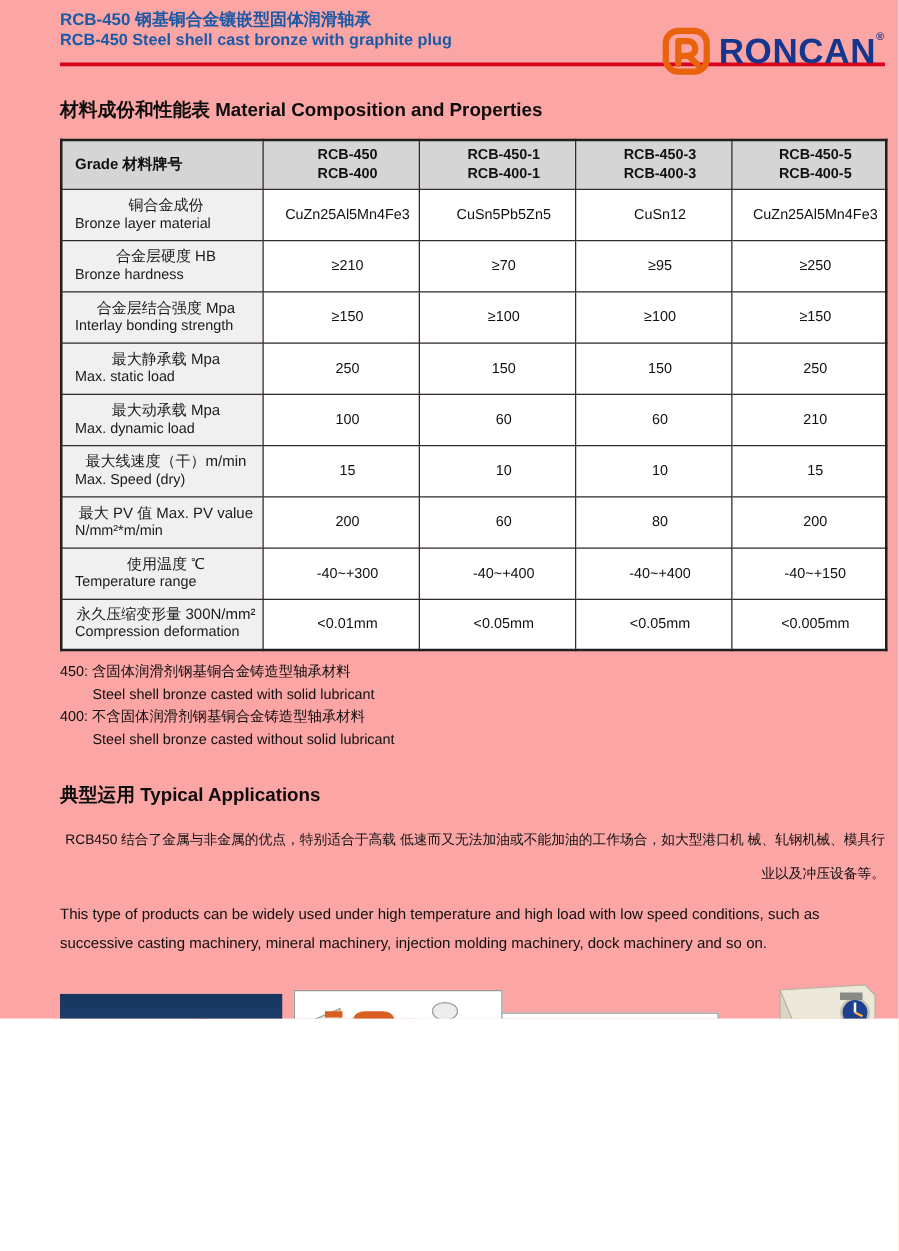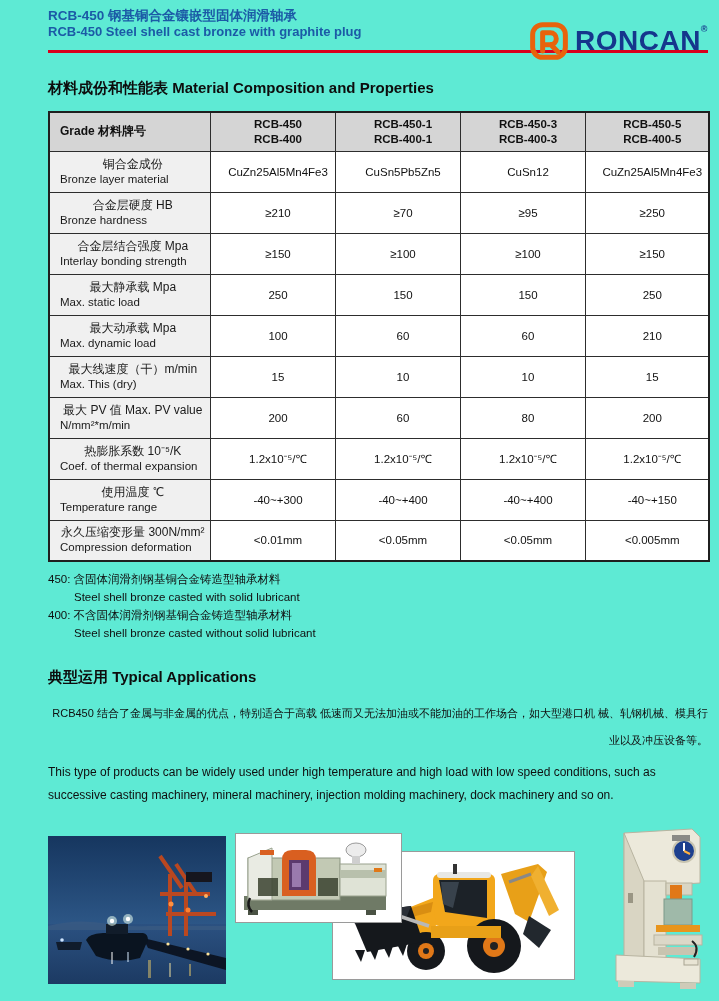--- a/index.html
+++ b/index.html
@@ -1,17 +1,17 @@
 <!DOCTYPE html>
 <html><head>
 <meta charset="utf-8">
 <style>
   html,body { margin:0; padding:0; background:#ffffff; }
   .page {
-    position:relative; width:719px; height:1001px; background:#5eead4;
+    position:relative; width:719px; height:815px; background:#fca5a5;
     font-family:"Liberation Sans", sans-serif; color:#111; overflow:hidden;
   }
   .content { position:absolute; left:48px; top:0; width:660px; }
 
   
   .hdr { display:flex; justify-content:space-between; align-items:flex-start; padding-top:8px; height:40px; }
   .hdr-titles { line-height:16px; }
   .t-zh { color:#1b5aa6; font-weight:bold; font-size:13.5px; }
   .t-en { color:#1b5aa6; font-weight:bold; font-size:13px; }
   .logo { display:flex; align-items:flex-end; margin-top:1px; }
@@ -146,46 +146,36 @@
               <div class="lbl2">Max. dynamic load</div>
             </th>
           <td>100</td>
           <td>60</td>
           <td>60</td>
           <td>210</td>
         </tr>
         <tr>
           <th>
               <div class="lbl1">最大线速度（干）m/min</div>
-              <div class="lbl2">Max. This (dry)</div>
+              <div class="lbl2">Max. Speed (dry)</div>
             </th>
           <td>15</td>
           <td>10</td>
           <td>10</td>
           <td>15</td>
         </tr>
         <tr>
           <th>
               <div class="lbl1">最大 PV 值 Max. PV value</div>
               <div class="lbl2">N/mm²*m/min</div>
             </th>
           <td>200</td>
           <td>60</td>
           <td>80</td>
           <td>200</td>
-        </tr>
-        <tr>
-          <th>
-              <div class="lbl1">热膨胀系数 10⁻⁵/K</div>
-              <div class="lbl2">Coef. of thermal expansion</div>
-            </th>
-          <td>1.2x10⁻⁵/℃</td>
-          <td>1.2x10⁻⁵/℃</td>
-          <td>1.2x10⁻⁵/℃</td>
-          <td>1.2x10⁻⁵/℃</td>
         </tr>
         <tr>
           <th>
               <div class="lbl1">使用温度 ℃</div>
               <div class="lbl2">Temperature range</div>
             </th>
           <td>-40~+300</td>
           <td>-40~+400</td>
           <td>-40~+400</td>
           <td>-40~+150</td>

